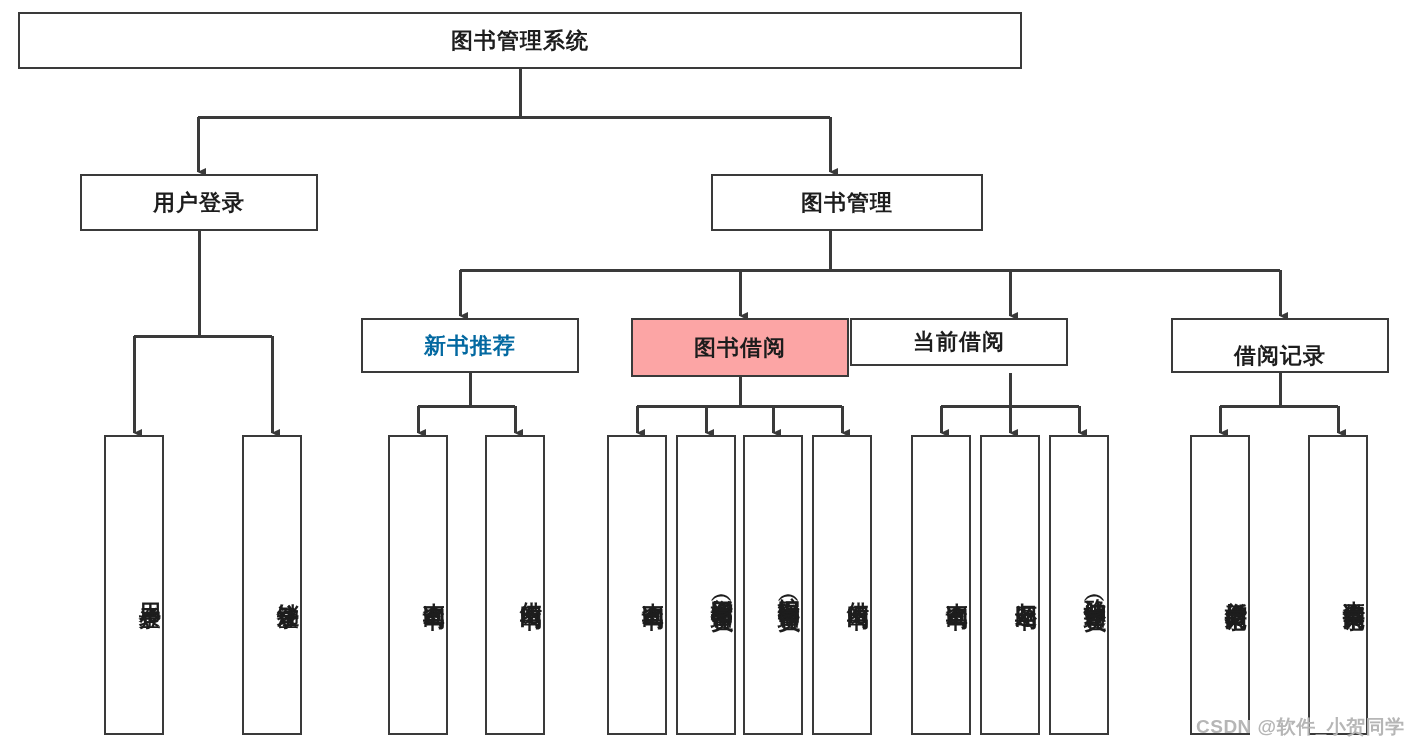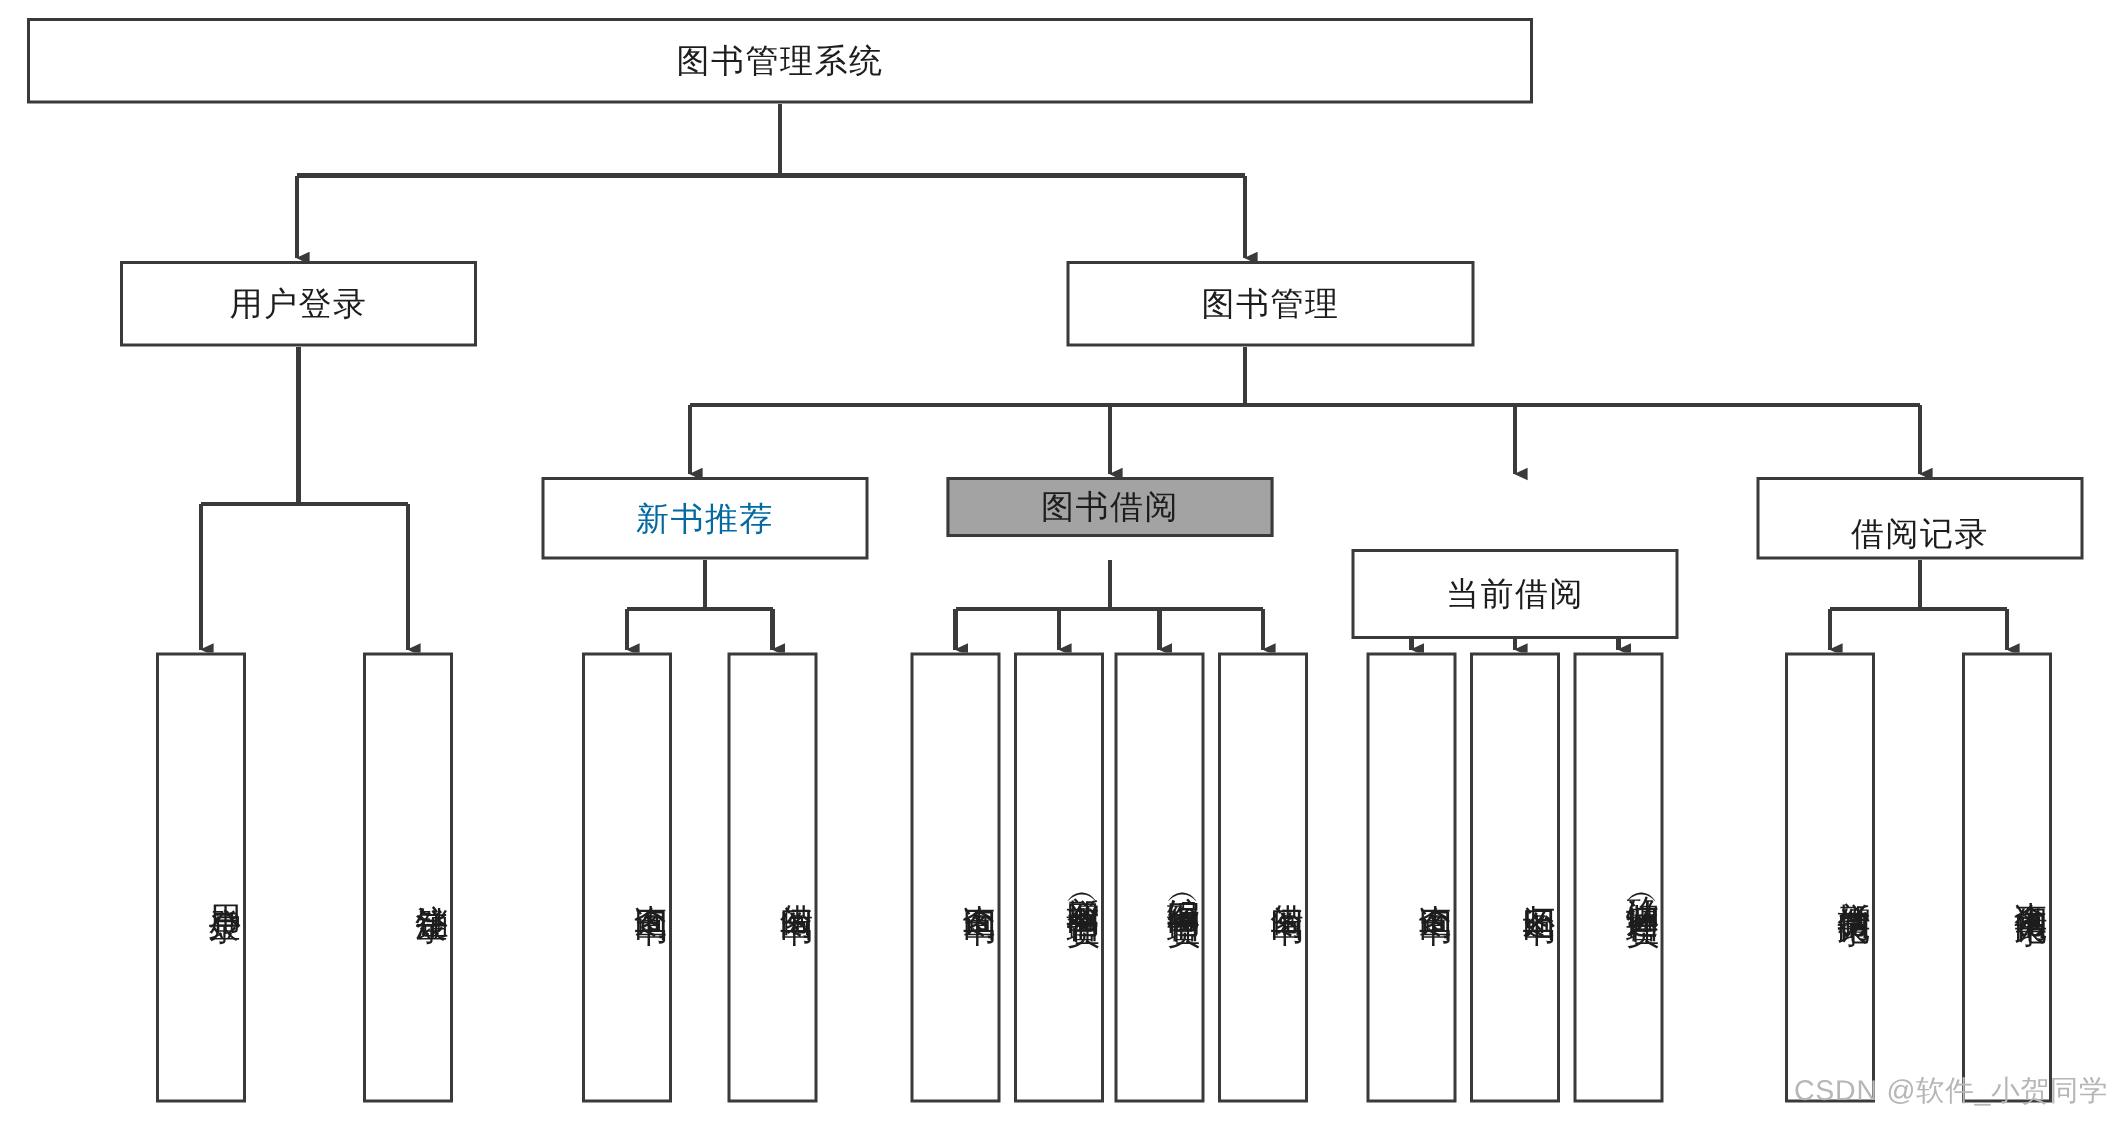--- a/index.html
+++ b/index.html
@@ -9,20 +9,21 @@
   }
   body {
     font-family: "Liberation Sans", "DejaVu Sans", sans-serif;
   }
   #canvas {
     position: relative;
     width: 1405px;
     height: 747px;
     background: #ffffff;
     overflow: hidden;
+    font-weight: bold;
   }
   #wires {
     position: absolute;
     left: 0;
     top: 0;
     width: 1405px;
     height: 747px;
     pointer-events: none;
   }
   .node {
@@ -119,24 +120,24 @@
       </div>
       <div class="node horizontal" style="left: 80px; top: 174px; width: 238px; height: 57px; border-color: rgb(58, 58, 58); background: rgb(255, 255, 255); color: rgb(29, 29, 29);">
         <span class="node-label">用户登录</span>
       </div>
       <div class="node horizontal" style="left: 711px; top: 174px; width: 272px; height: 57px; border-color: rgb(58, 58, 58); background: rgb(255, 255, 255); color: rgb(29, 29, 29);">
         <span class="node-label">图书管理</span>
       </div>
       <div class="node horizontal" style="left: 361px; top: 318px; width: 218px; height: 55px; border-color: rgb(58, 58, 58); background: rgb(255, 255, 255); color: #0369a1;">
         <span class="node-label">新书推荐</span>
       </div>
-      <div class="node horizontal" style="left: 631px; top: 318px; width: 218px; height: 40px; border-color: rgb(58, 58, 58); background: #a3a3a3; color: rgb(29, 29, 29);">
+      <div class="node horizontal" style="left: 631px; top: 318px; width: 218px; height: 59px; border-color: rgb(58, 58, 58); background: #fca5a5; color: rgb(29, 29, 29);">
         <span class="node-label">图书借阅</span>
       </div>
-      <div class="node horizontal" style="left: 901px; top: 318px; width: 218px; height: 60px; border-color: rgb(58, 58, 58); background: rgb(255, 255, 255); color: rgb(29, 29, 29); margin-top: 48px;">
+      <div class="node horizontal" style="left: 850px; top: 318px; width: 218px; height: 48px; border-color: rgb(58, 58, 58); background: rgb(255, 255, 255); color: rgb(29, 29, 29);">
         <span class="node-label">当前借阅</span>
       </div>
       <div class="node horizontal" style="left: 1171px; top: 318px; width: 218px; height: 55px; border-color: rgb(58, 58, 58); background: rgb(255, 255, 255); color: rgb(29, 29, 29); align-items: flex-end;">
         <span class="node-label">借阅记录</span>
       </div>
       <div class="node vertical" style="left: 104px; top: 435px; width: 60px; height: 300px; border-color: rgb(58, 58, 58); background: rgb(255, 255, 255); color: rgb(29, 29, 29);">
         <span class="node-label">用户登录</span>
       </div>
       <div class="node vertical" style="left: 242px; top: 435px; width: 60px; height: 300px; border-color: rgb(58, 58, 58); background: rgb(255, 255, 255); color: rgb(29, 29, 29);">
         <span class="node-label">注销登录</span>

